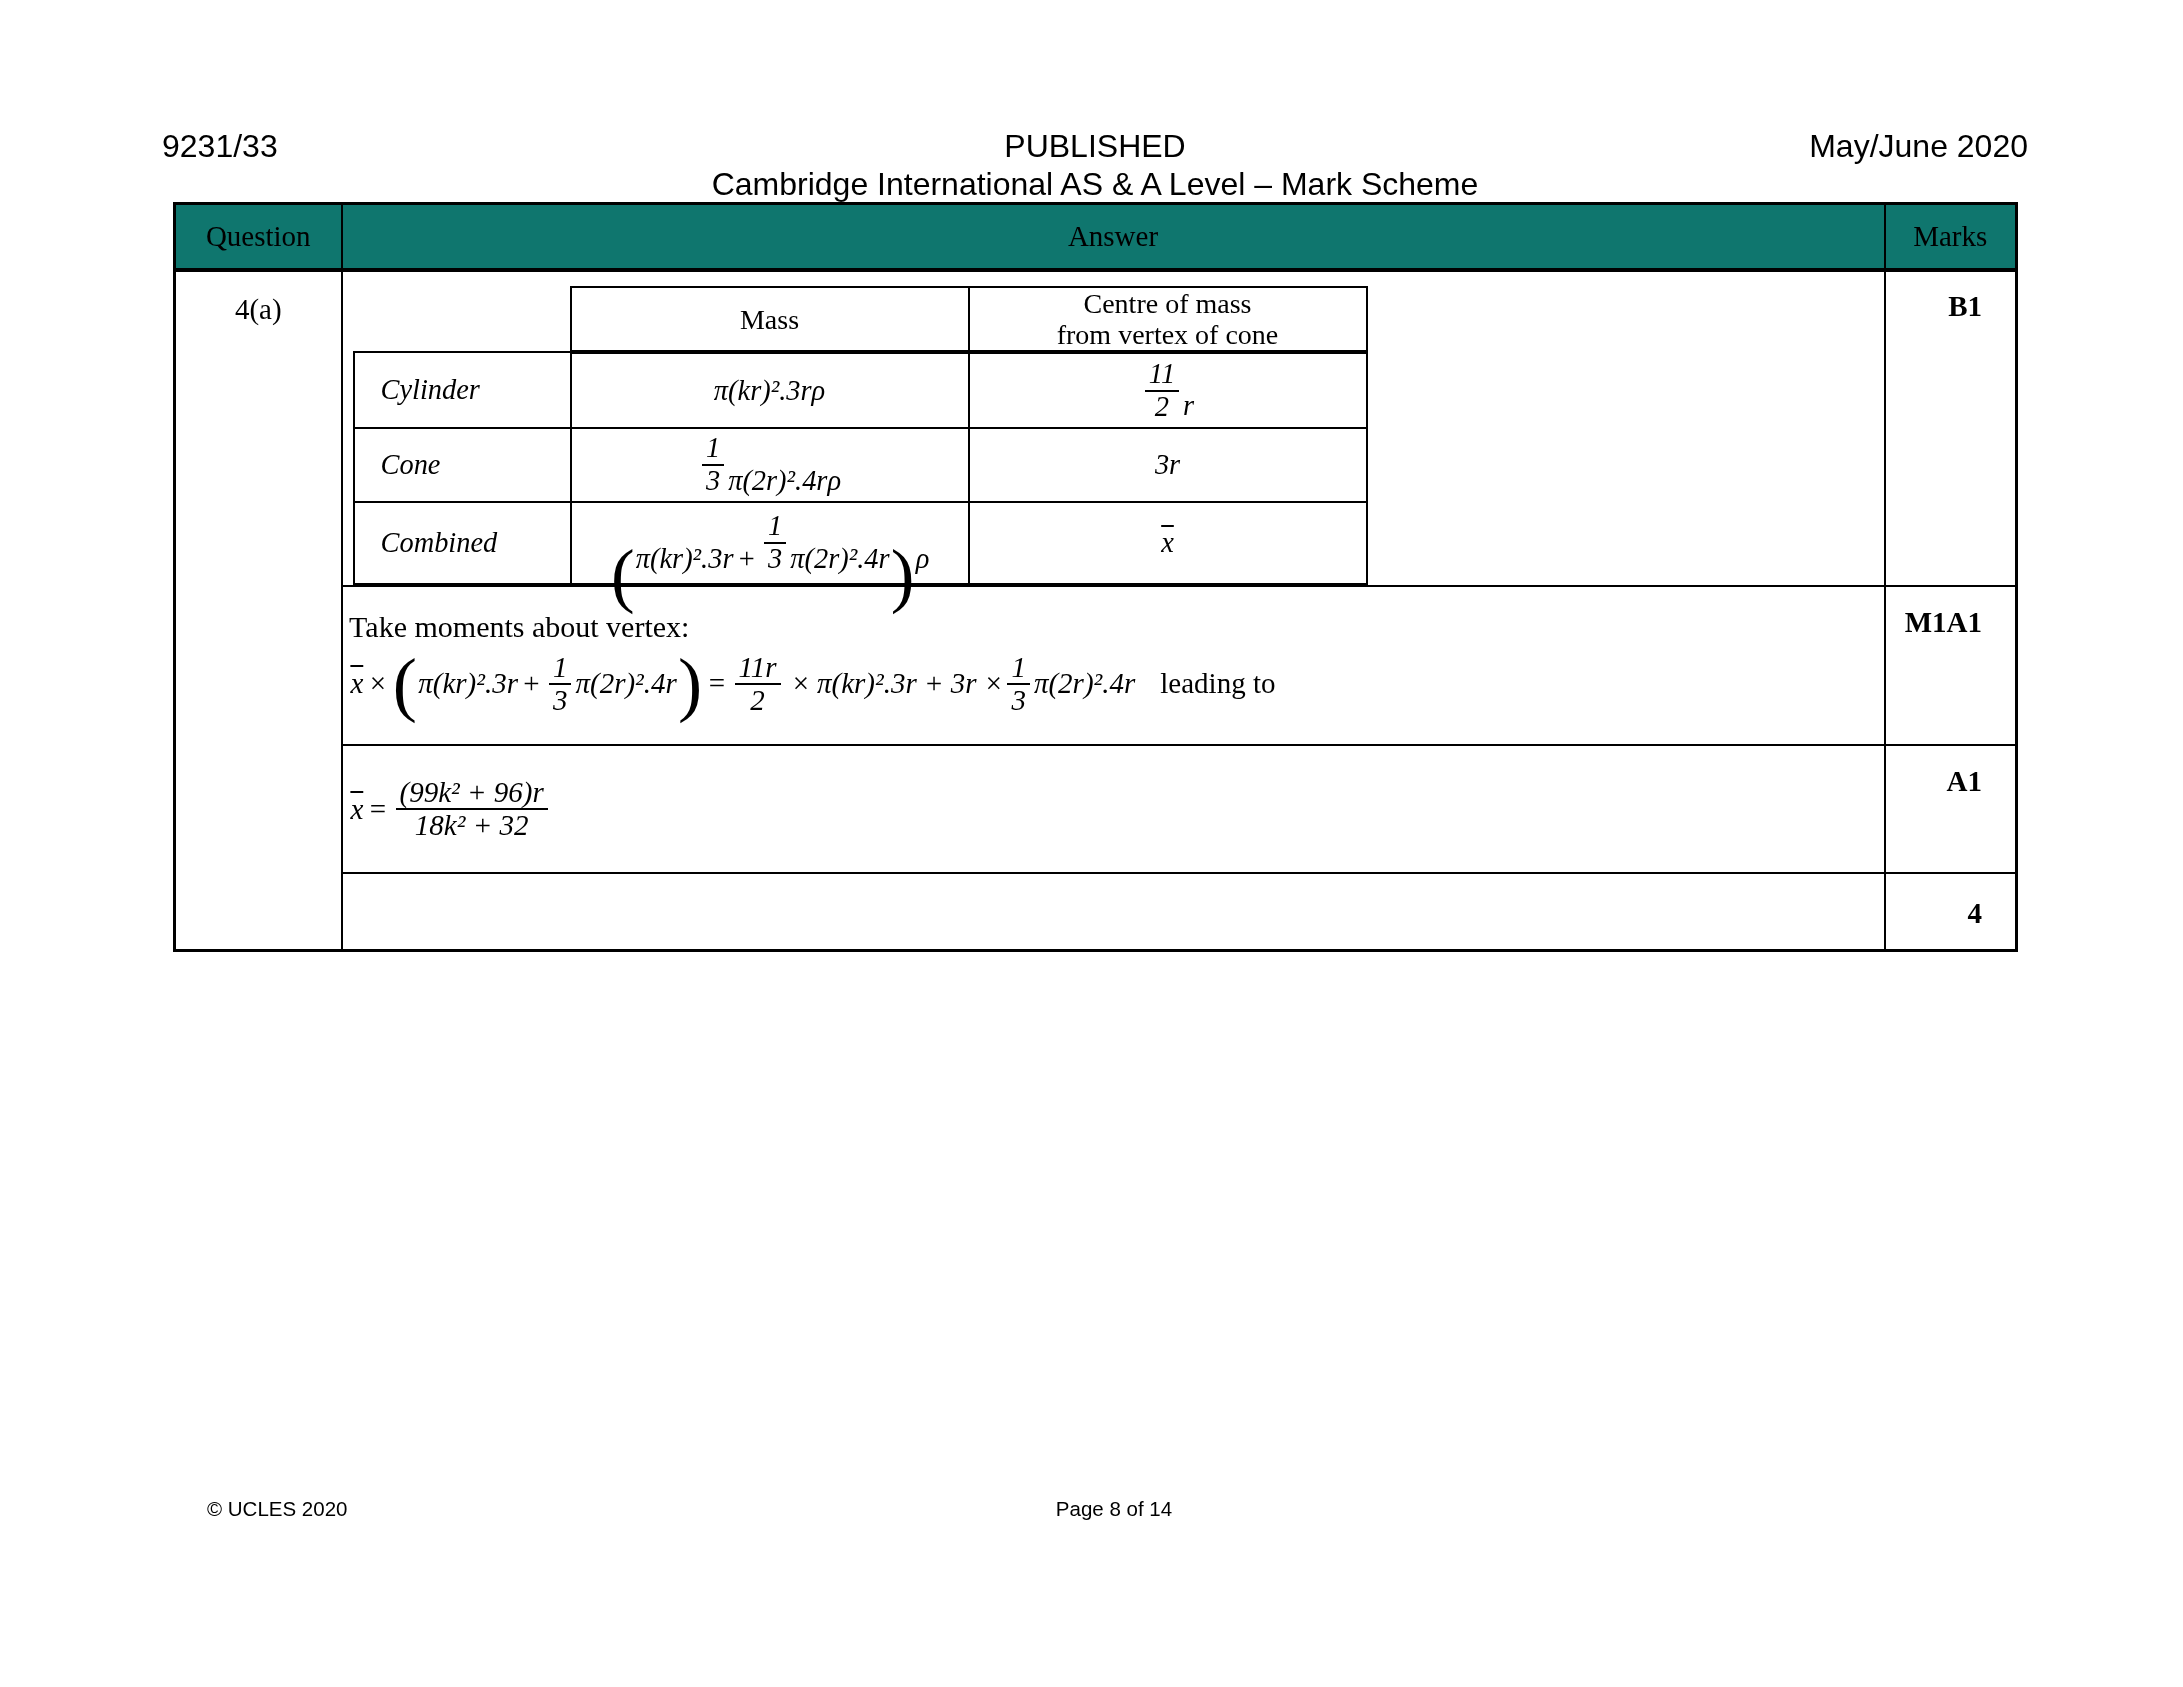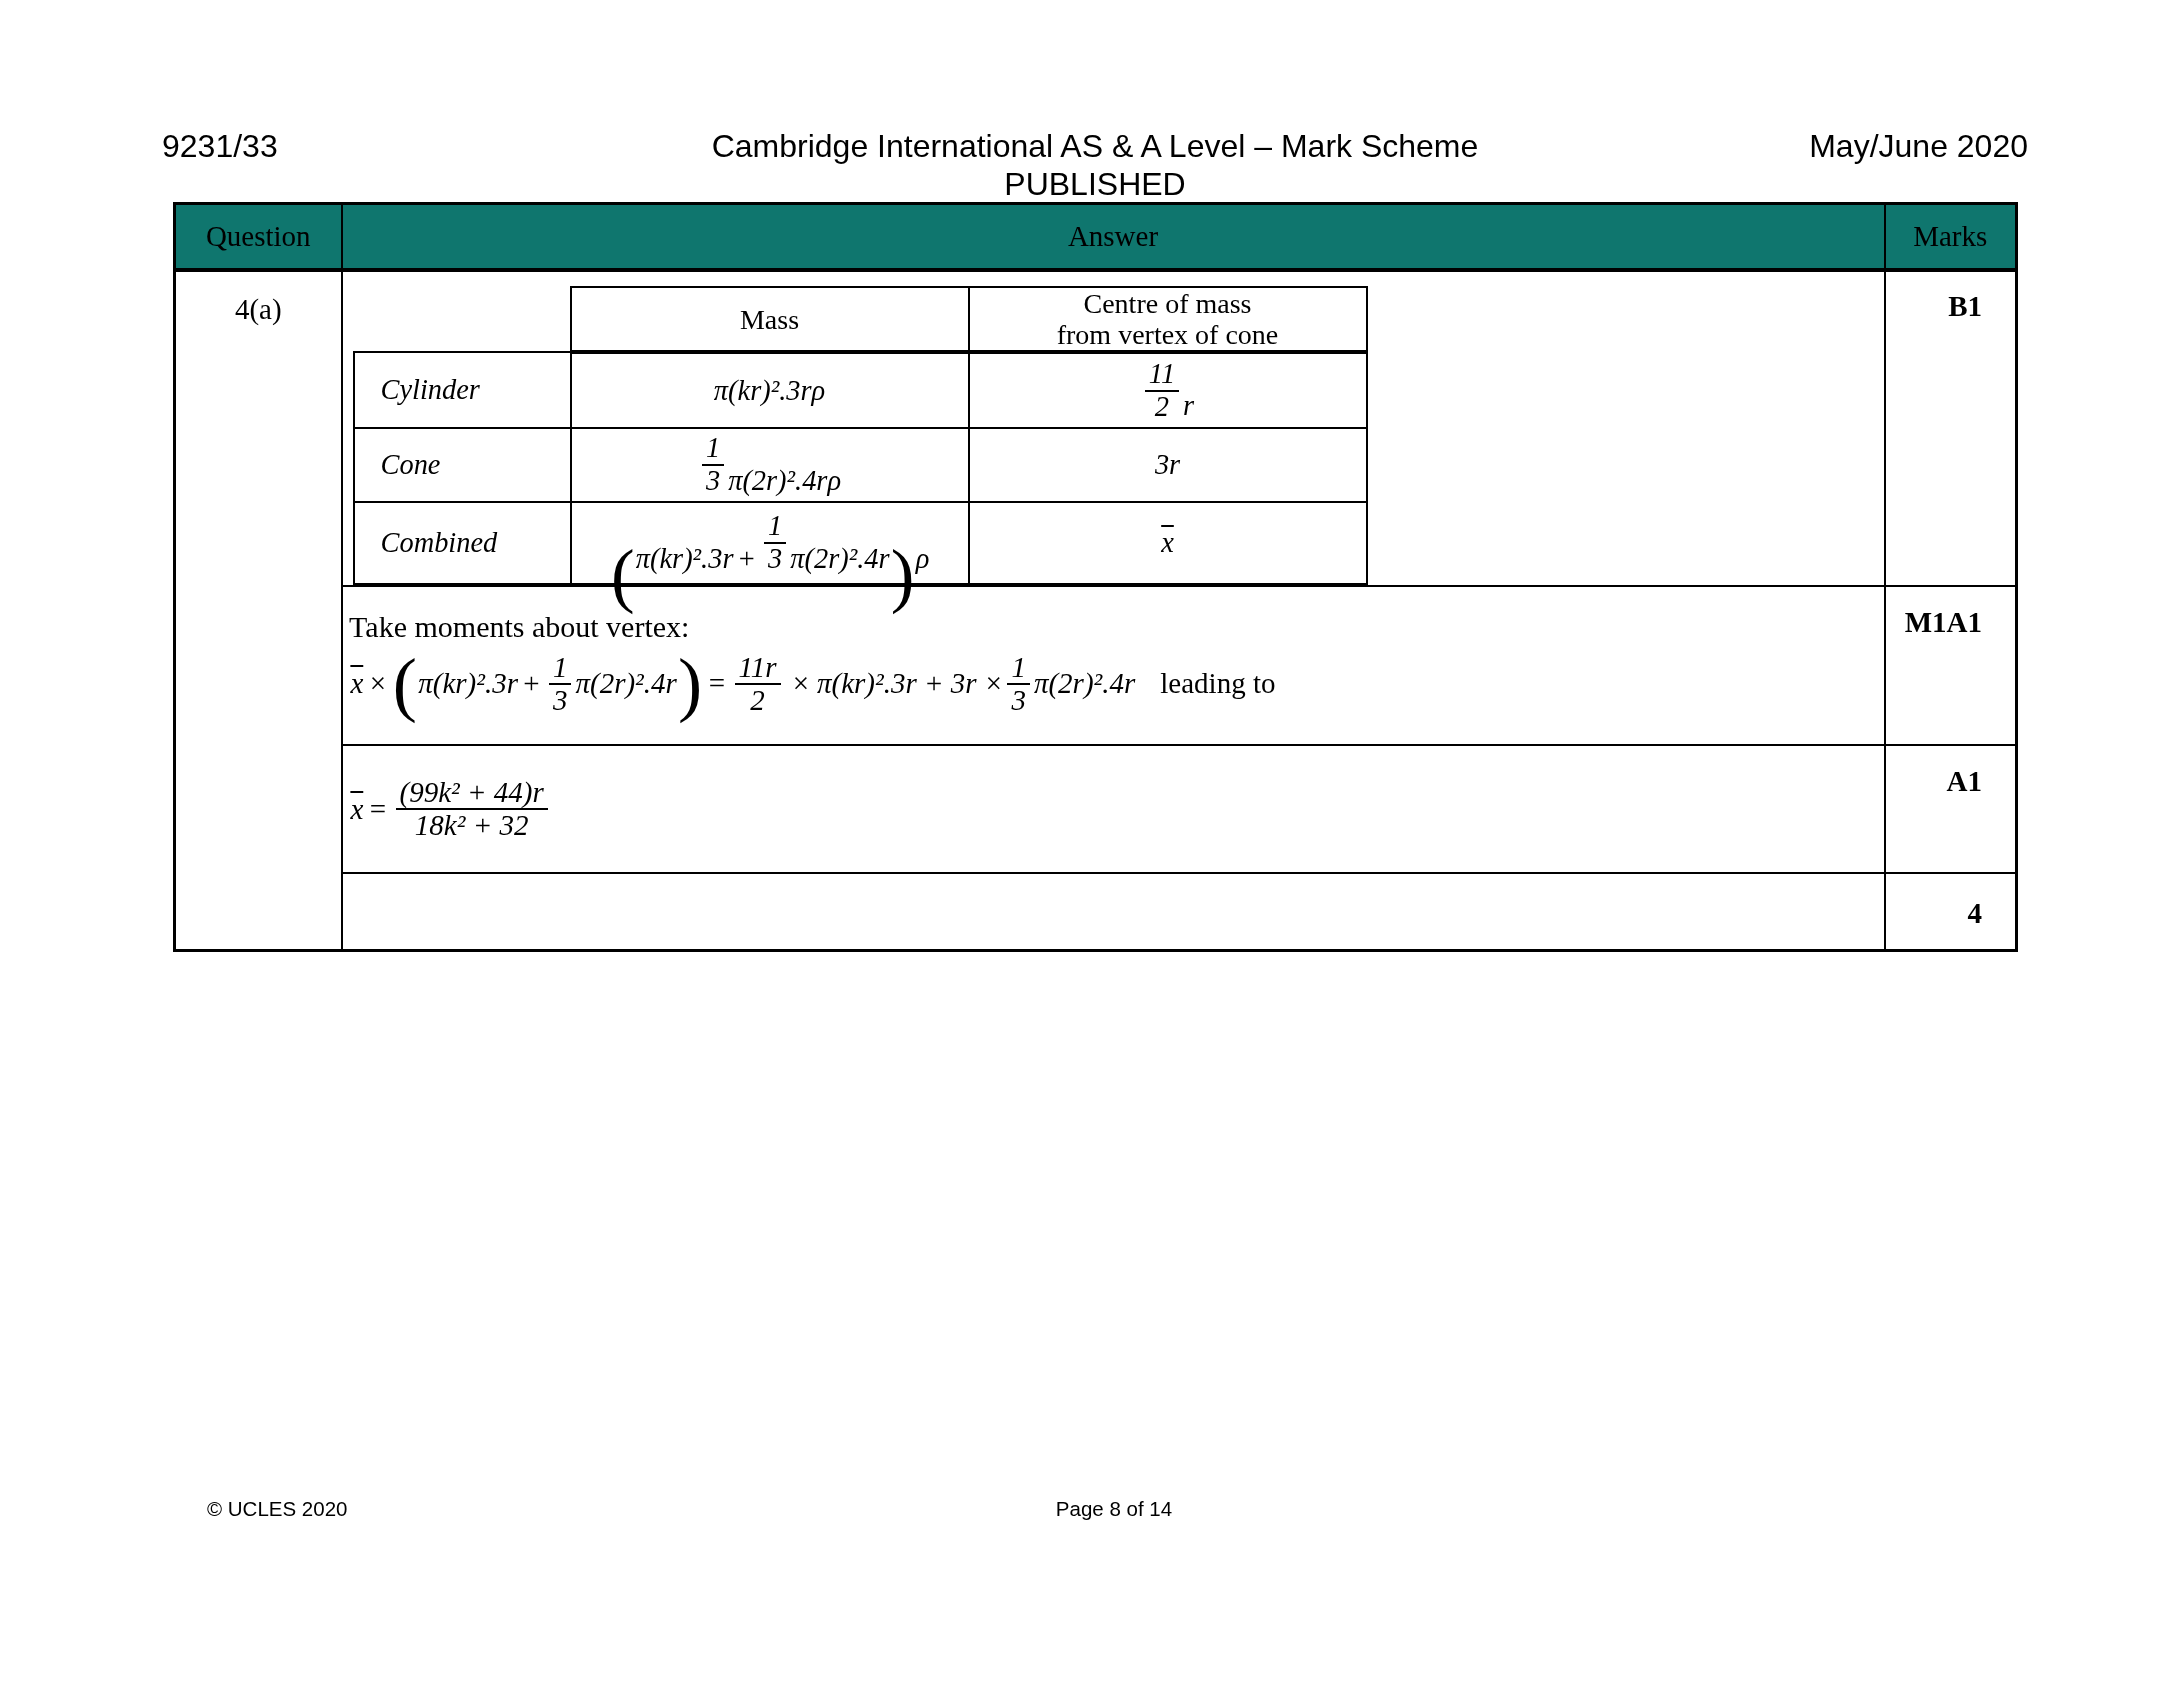--- a/index.html
+++ b/index.html
@@ -108,22 +108,22 @@
   }
   .footer-left { left: 162px; }
   .footer-center { left: 0; right: 0; text-align: center; }
 </style>
 </head>
 <body>
 
 <div class="page-header">
   <div class="ph-left">9231/33</div>
   <div class="ph-center">
+    <div>PUBLISHED</div>
     <div>Cambridge International AS &amp; A Level – Mark Scheme</div>
-    <div>PUBLISHED</div>
   </div>
   <div class="ph-right">May/June 2020</div>
 </div>
 
 <table class="outer">
   <colgroup>
     <col style="width:167px">
       <col style="width:1543px">
       <col style="width:132px">
   </colgroup>
@@ -238,21 +238,21 @@
     </td>
     <td class="marks-cell">M1A1</td>
   </tr>
 
   <tr>
     <td class="ans-cell" style="height:128px">
       <div class="result-eq">
         <span class="ov">x</span>
         <span class="op-tight">=</span>
         <span class="frac">
-          <span class="fn">(99k² + 44)r</span>
+          <span class="fn">(99k² + 96)r</span>
           <span class="fd">18k² + 32</span>
         </span>
       </div>
     </td>
     <td class="marks-cell">A1</td>
   </tr>
 
   <tr>
     <td class="ans-cell" style="height:77px"></td>
     <td class="marks-cell" style="padding-top:22.5px">4</td>

